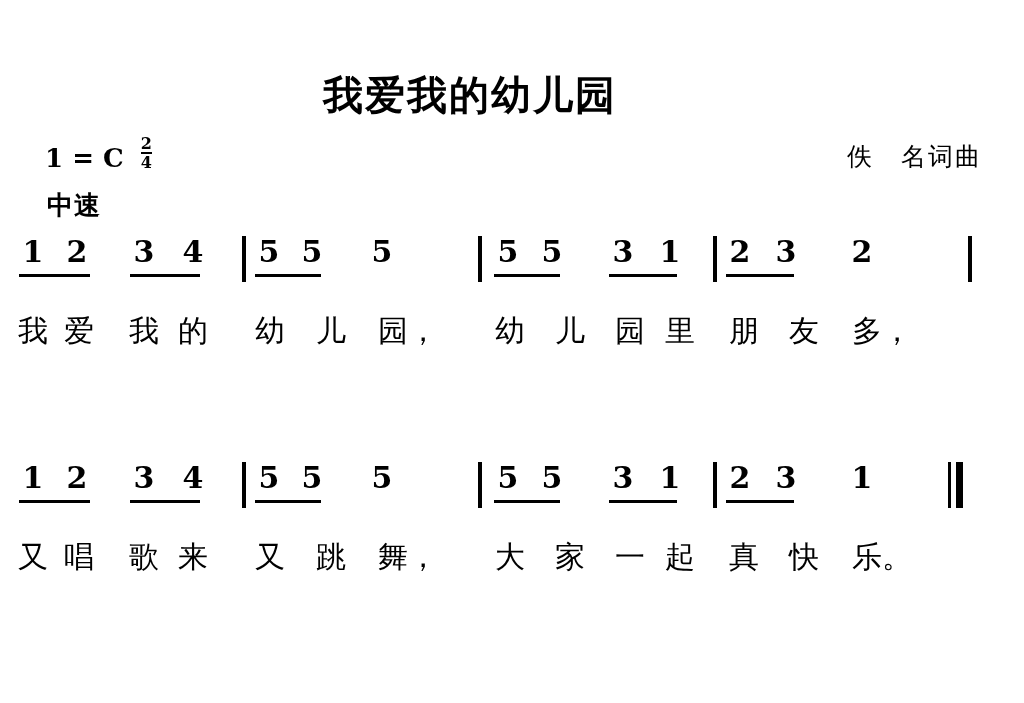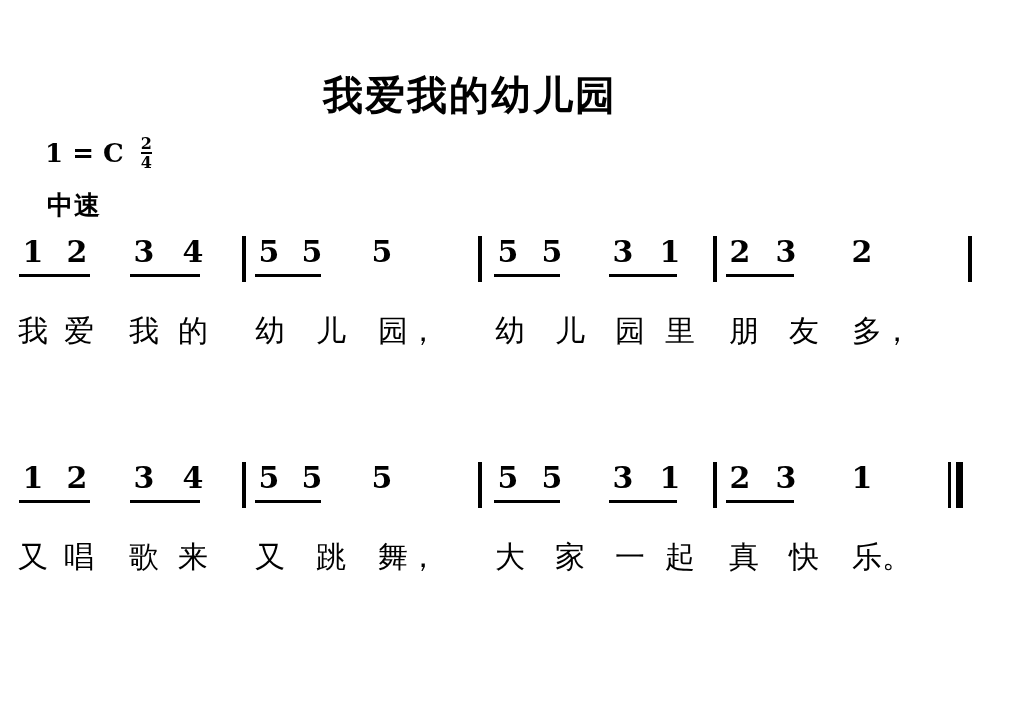--- a/index.html
+++ b/index.html
@@ -37,21 +37,21 @@
 
   
   .key-sig {
     position: absolute;
     left: 45px;
     top: 138px;
     font-size: 26px;
     font-weight: bold;
     font-family: "DejaVu Serif", serif;
     display: flex;
-    align-items: flex-start;
+    align-items: flex-end;
     gap: 3px;
   }
   .meter {
     display: inline-block;
     margin-left: 14px;
     font-size: 16px;
     line-height: 1.0;
     text-align: center;
     vertical-align: middle;
     position: relative;
@@ -155,20 +155,21 @@
 
   <div class="key-sig">
     <span>1 = C</span>
     <span class="meter">
       <span class="num">2</span>
       <span class="den">4</span>
     </span>
   </div>
 
   <div class="tempo">中速</div>
+  <div class="composer">佚　名词曲</div>
 
   <div class="system system-1">
     <div class="note-row">
         <div class="note" style="left: 22px; top: 0px;">1</div>
         <div class="note" style="left: 66px; top: 0px;">2</div>
         <div class="note" style="left: 133px; top: 0px;">3</div>
         <div class="note" style="left: 182px; top: 0px;">4</div>
         <div class="note" style="left: 258px; top: 0px;">5</div>
         <div class="note" style="left: 301px; top: 0px;">5</div>
         <div class="note" style="left: 371px; top: 0px;">5</div>

